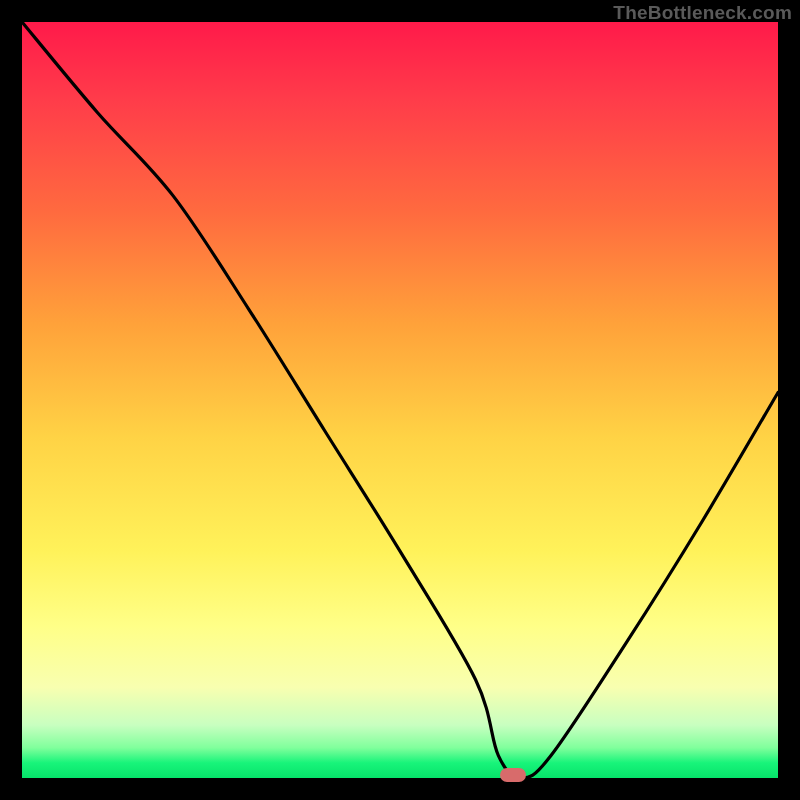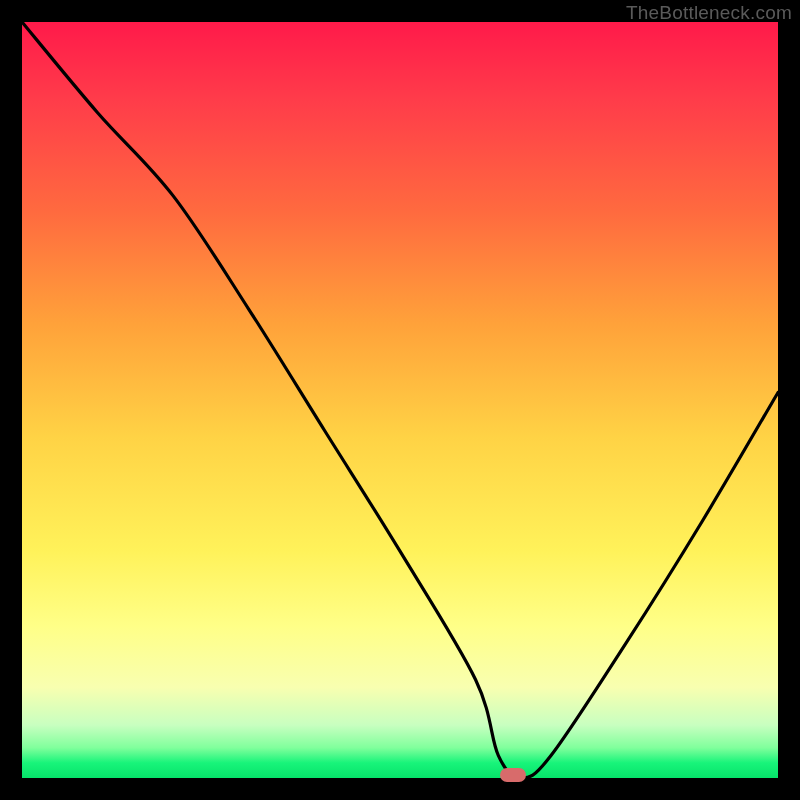--- a/index.html
+++ b/index.html
@@ -35,21 +35,21 @@
       #18f47a 98%,
       #06e36a 100%
     );
   }
   .watermark {
     position: absolute;
     top: 2px;
     right: 8px;
     font-family: Arial, Helvetica, sans-serif;
     font-size: 19px;
-    font-weight: 400;
+    font-weight: 700;
     color: #5a5a5a;
     letter-spacing: 0.2px;
   }
   svg.curve {
     position: absolute;
     left: 22px;
     top: 22px;
     width: 756px;
     height: 756px;
     overflow: visible;

